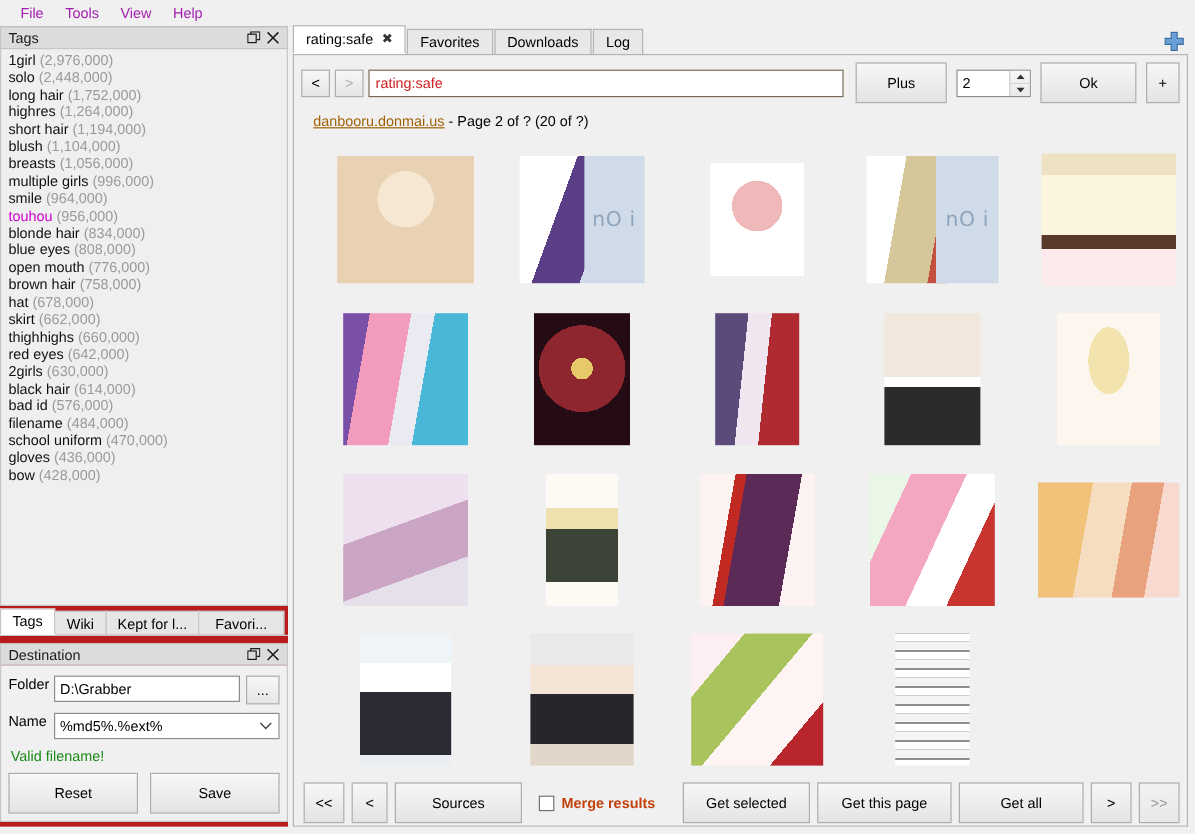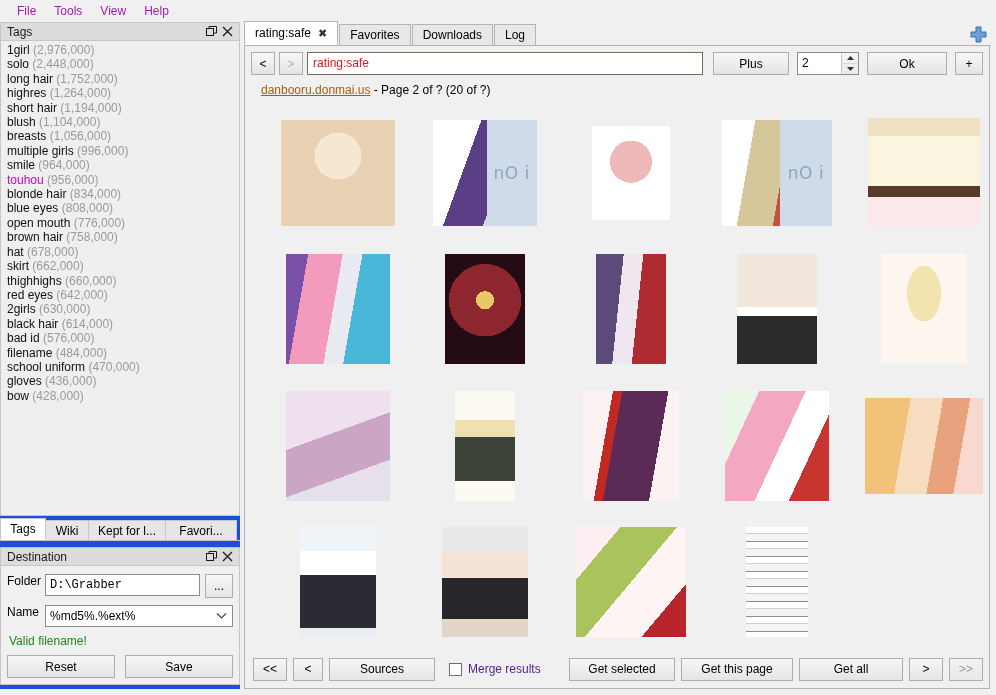--- a/index.html
+++ b/index.html
@@ -76,21 +76,21 @@
     flex: 1 1 auto;
     display: flex;
     padding: 0 0 0 0;
     min-height: 0;
   }
 
   
   .leftdock {
     width: 240px; flex: 0 0 240px;
     display: flex; flex-direction: column;
-    background: #1d4ed8;
+    background: #b91c1c;
     padding: 0 0 4px 0;
     min-height: 0;
   }
   .dockpanel { display: flex; flex-direction: column; min-height: 0; }
   .dock-title {
     height: 18px; flex: 0 0 18px;
     display: flex; align-items: center;
     background: #dcdcdc;
     padding: 0 4px 0 6px;
     font-size: 12px;
@@ -164,21 +164,21 @@
     padding: 8px 6px 6px 6px;
   }
   .frow { display: flex; align-items: flex-start; margin-bottom: 7px; }
   .flabel { width: 38px; font-size: 12px; color: #000; }
   .fin {
     flex: 1 1 auto; height: 22px;
     background: #fff;
     border: 1px solid #8d8d8d;
     padding: 0 4px;
     font-size: 12px;
-    font-family: Liberation Mono, monospace;
+    font-family: Liberation Sans, sans-serif;
     color: #000;
     line-height: 20px;
     outline: none;
   }
   .fbtn-dots {
     width: 28px; height: 24px; margin-left: 5px;
     background: linear-gradient(#f6f6f6, #e6e6e6);
     border: 1px solid #adadad;
     font-size: 12px;
     display: flex; align-items: center; justify-content: center;
@@ -197,21 +197,21 @@
   .validmsg {
     color: #1a8a1a;
     font-size: 12px;
     margin: 2px 0 7px 2px;
   }
   .destbtns { display: flex; gap: 10px; }
   .destbtns .btn { flex: 1; }
 
   
   .btn {
-    height: 23px;
+    height: 34px;
     background: linear-gradient(#f7f7f7, #e4e4e4);
     border: 1px solid #adadad;
     font-size: 12px;
     font-family: "Liberation Sans", sans-serif;
     color: #000;
     display: flex; align-items: center; justify-content: center;
     white-space: nowrap;
     padding: 0 8px;
   }
   .btn.disabled { color: #9a9a9a; background: linear-gradient(#f2f2f2, #e8e8e8); }
@@ -360,23 +360,24 @@
 
   .bottombar {
     flex: 0 0 38px;
     display: flex; align-items: center;
     padding: 0 0 0 2px;
     gap: 6px;
   }
   .bottombar .sep { flex: 1 1 auto; }
   .chk {
     display: flex; align-items: center;
-    font-size: 12px; color: #4c1d95;
+    font-size: 12px; color: #c2410c;
     margin-left: 8px;
     gap: 6px;
+    font-weight: bold;
   }
   .chk .box {
     width: 13px; height: 13px;
     background: #fff;
     border: 1px solid #707070;
   }
 
   .statusline {
     flex: 0 0 6px;
     background: #f0f0f0;

